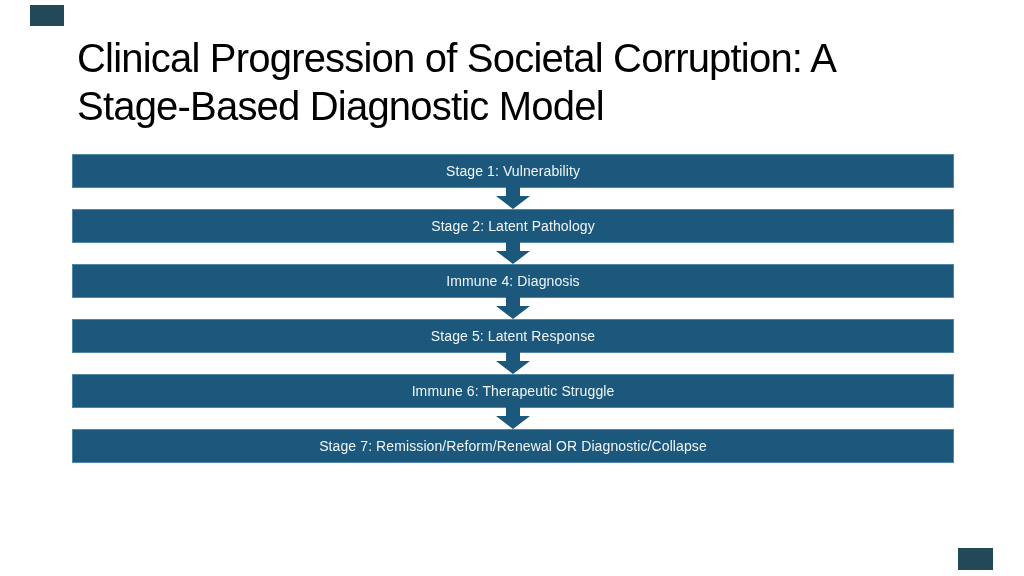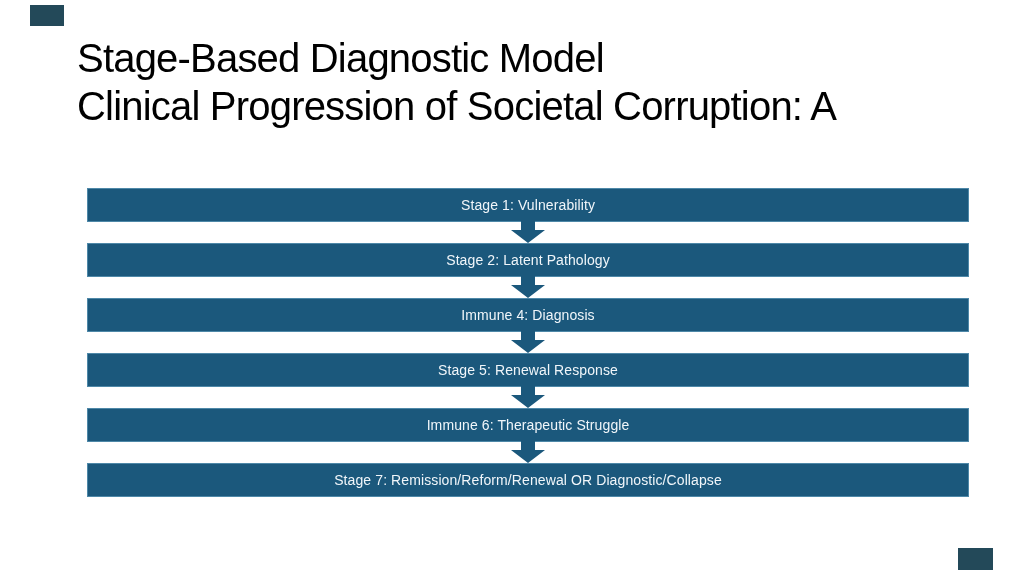--- a/index.html
+++ b/index.html
@@ -30,24 +30,23 @@
     color: var(--title, #000000);
     font-size: 40px;
     line-height: 48px;
     letter-spacing: -0.8px;
     font-weight: 400;
     white-space: nowrap;
   }
 
   .stack {
     position: absolute;
-    left: 87px;
+    left: 72px;
     top: 154px;
     width: 882px;
-    margin-top: 34px;
   }
   .row {
     position: relative;
     height: 55px;
   }
   .bar {
     box-sizing: border-box;
     height: 34px;
     background: var(--bar, #1B587C);
     border: 1px solid var(--bar-border, #4E88A8);
@@ -70,22 +69,22 @@
   }
 </style>
 </head>
 <body>
 
 <div class="slide">
 
   <div class="corner corner-tl"></div>
 
   <div class="title">
+    <div>Clinical Progression of Societal Corruption: A</div>
     <div>Stage-Based Diagnostic Model</div>
-    <div>Clinical Progression of Societal Corruption: A</div>
   </div>
 
   <div class="stack">
 
     <div class="row">
       <div class="bar">
         <span>Stage 1: Vulnerability</span>
       </div>
       <svg class="arrow" width="34" height="22" viewBox="0 0 34 22">
         <path d="M10 0 H24 V9 H34 L17 22 L0 9 H10 Z" fill="currentColor"></path>
@@ -106,21 +105,21 @@
       <div class="bar">
         <span>Immune 4: Diagnosis</span>
       </div>
       <svg class="arrow" width="34" height="22" viewBox="0 0 34 22">
         <path d="M10 0 H24 V9 H34 L17 22 L0 9 H10 Z" fill="currentColor"></path>
       </svg>
     </div>
 
     <div class="row">
       <div class="bar">
-        <span>Stage 5: Renewal Response</span>
+        <span>Stage 5: Latent Response</span>
       </div>
       <svg class="arrow" width="34" height="22" viewBox="0 0 34 22">
         <path d="M10 0 H24 V9 H34 L17 22 L0 9 H10 Z" fill="currentColor"></path>
       </svg>
     </div>
 
     <div class="row">
       <div class="bar">
         <span>Immune 6: Therapeutic Struggle</span>
       </div>

